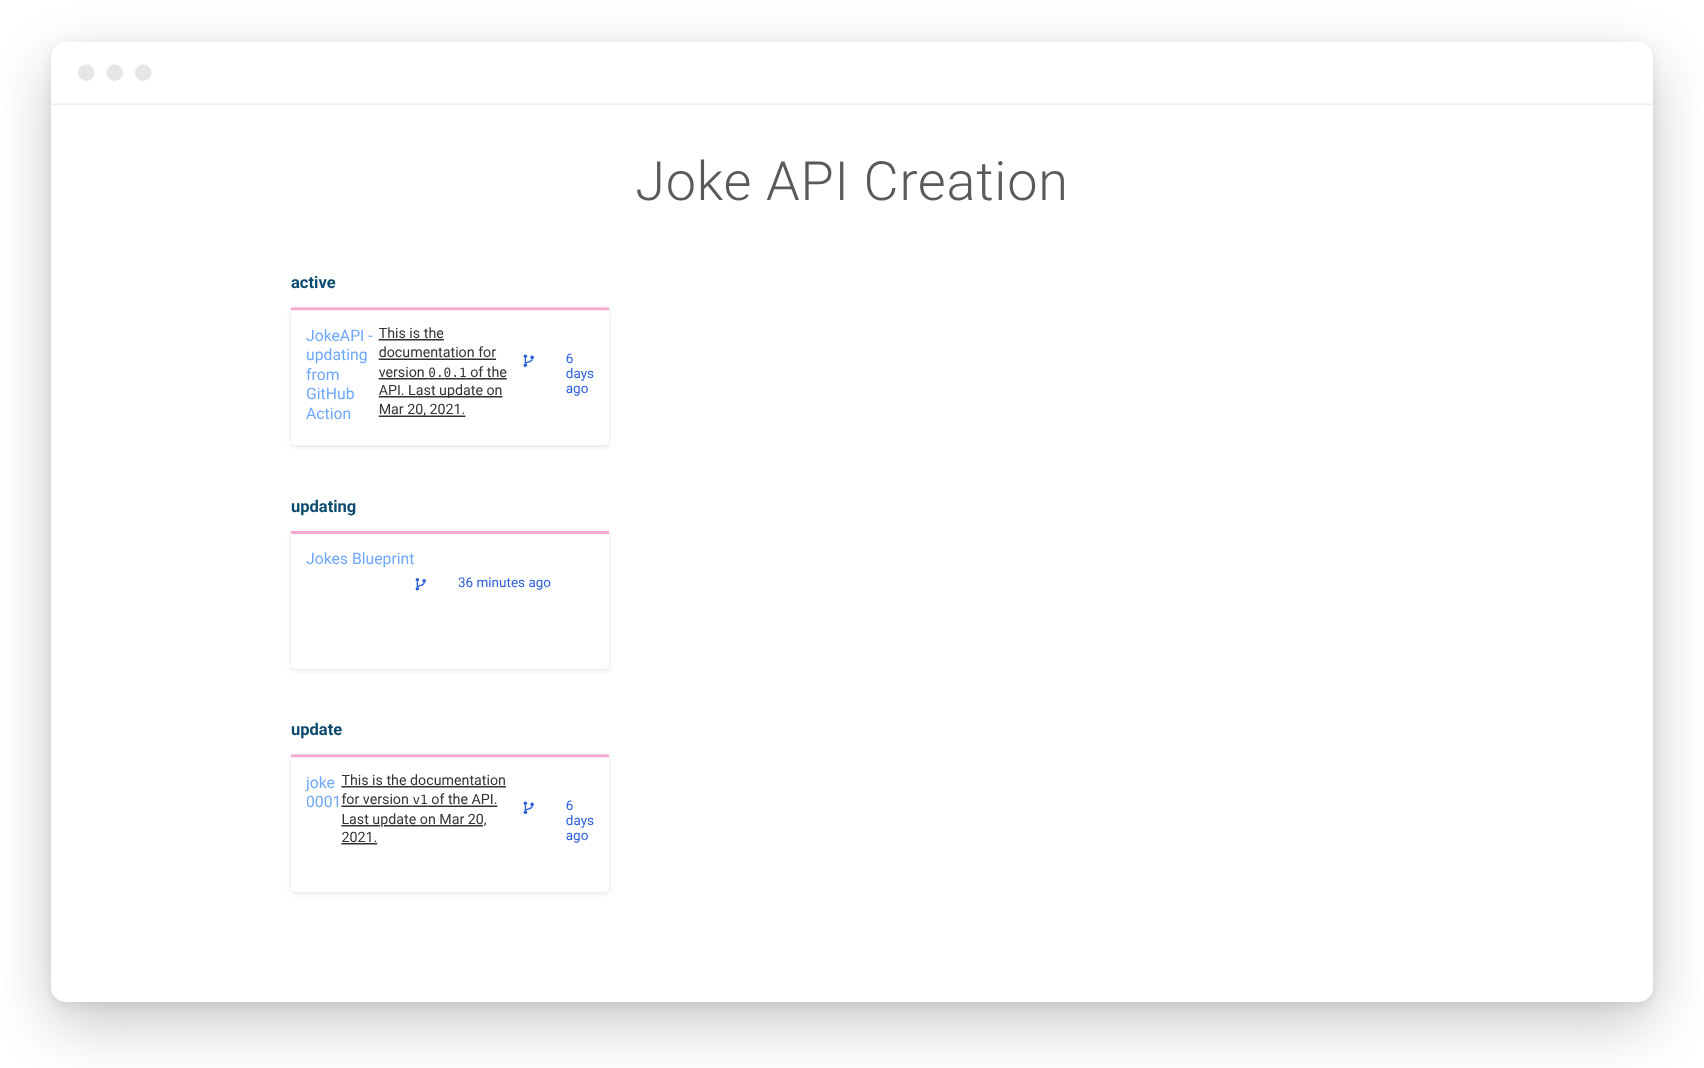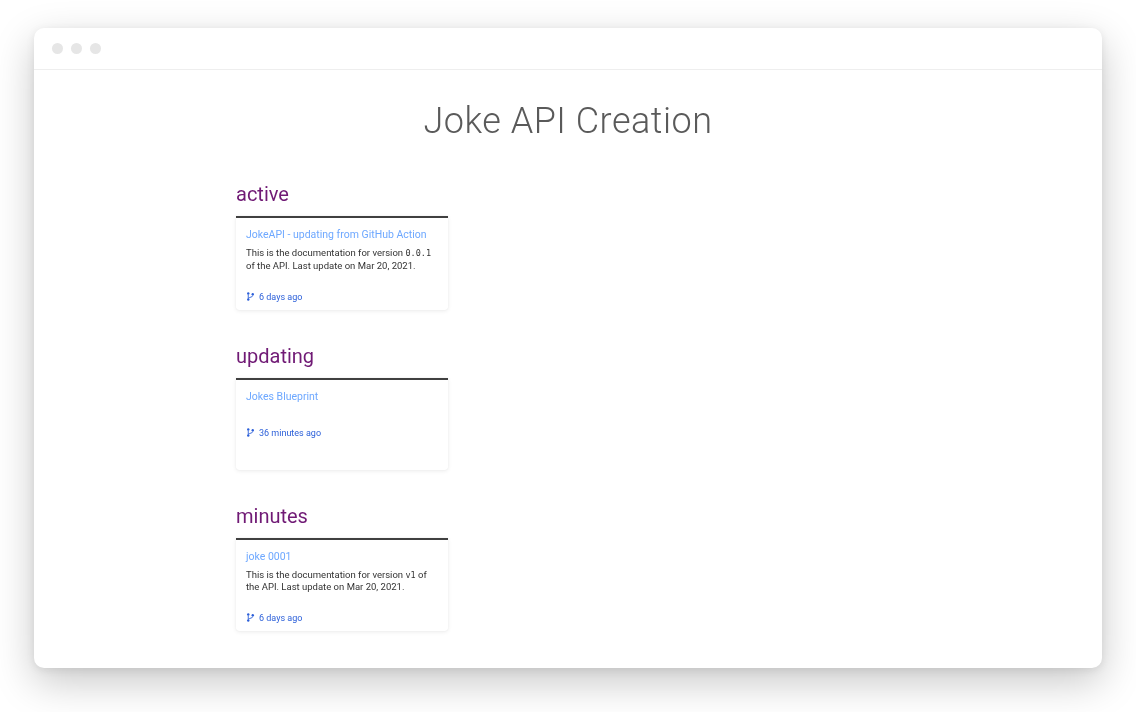--- a/index.html
+++ b/index.html
@@ -28,75 +28,75 @@
       gap: 8px;
       border-bottom: 1px solid #eee;
     }
     .traffic-dot {
       width: 11px;
       height: 11px;
       border-radius: 50%;
       background: #e6e6e6;
     }
     .page {
-      padding: 0 62px;
+      padding: 0 20px;
     }
     .page-title {
       text-align: center;
       font-size: 36px;
       font-weight: 300;
       color: #5a5a5a;
       margin-top: 30px;
       letter-spacing: 0.5px;
     }
     .content {
       margin-left: 140px;
       margin-top: 40px;
     }
     .section {
       margin-bottom: 34px;
     }
     .section-label {
-      font-size: 20px;
-      color: #701a75;
-      font-weight: 400;
+      font-size: 11px;
+      color: #0c4a6e;
+      font-weight: 700;
       margin-bottom: 10px;
     }
     .card {
       width: 212px;
-      border-top: 2px solid #404040;
+      border-top: 2px solid #f9a8d4;
       background: #fff;
       box-shadow: 0 1px 4px rgba(0,0,0,0.08), 0 0 1px rgba(0,0,0,0.1);
       border-radius: 0 0 3px 3px;
       padding: 10px 10px 8px 10px;
       position: relative;
       min-height: 92px;
       display: flex;
-      flex-direction: column;
     }
     .card-title {
       color: #6ea8ff;
       font-size: 10.5px;
       font-weight: 400;
       margin-bottom: 6px;
     }
     .card-desc {
       color: #333;
       font-size: 9.5px;
       line-height: 1.35;
       flex-grow: 1;
+      text-decoration: underline;
     }
     .card-desc .ver {
       font-family: ui-monospace, "SFMono-Regular", Menlo, monospace;
       font-size: 8.5px;
     }
     .card-footer {
       display: flex;
-      align-items: flex-end;
-      gap: 4px;
+      align-items: flex-start;
+      gap: 20px;
       margin-top: 18px;
     }
     .footer-icon {
       color: #2b5fd9;
       display: inline-flex;
     }
     .card-time {
       color: #2b5fd9;
       font-size: 9px;
     }
@@ -149,21 +149,21 @@
                   <path d="M3 4.6v4.8" stroke="currentColor" stroke-width="1.2" fill="none"></path>
                   <path d="M9 5.6c0 2.4-4 2-6 3.8" stroke="currentColor" stroke-width="1.2" fill="none"></path>
                 </svg>
             </span>
             <span class="card-time">36 minutes ago</span>
           </div>
         </div>
       </div>
 
       <div class="section">
-        <div class="section-label">minutes</div>
+        <div class="section-label">update</div>
         <div class="card">
           <div class="card-title">joke 0001</div>
           <div class="card-desc">
             <span>This is the documentation for version </span><span class="ver">v1</span><span> of the API. Last update on Mar 20, 2021.</span>
           </div>
           <div class="card-footer">
             <span class="footer-icon">
               <svg width="9" height="11" viewBox="0 0 12 14" fill="currentColor">
                   <circle cx="3" cy="3" r="1.6"></circle>
                   <circle cx="3" cy="11" r="1.6"></circle>

